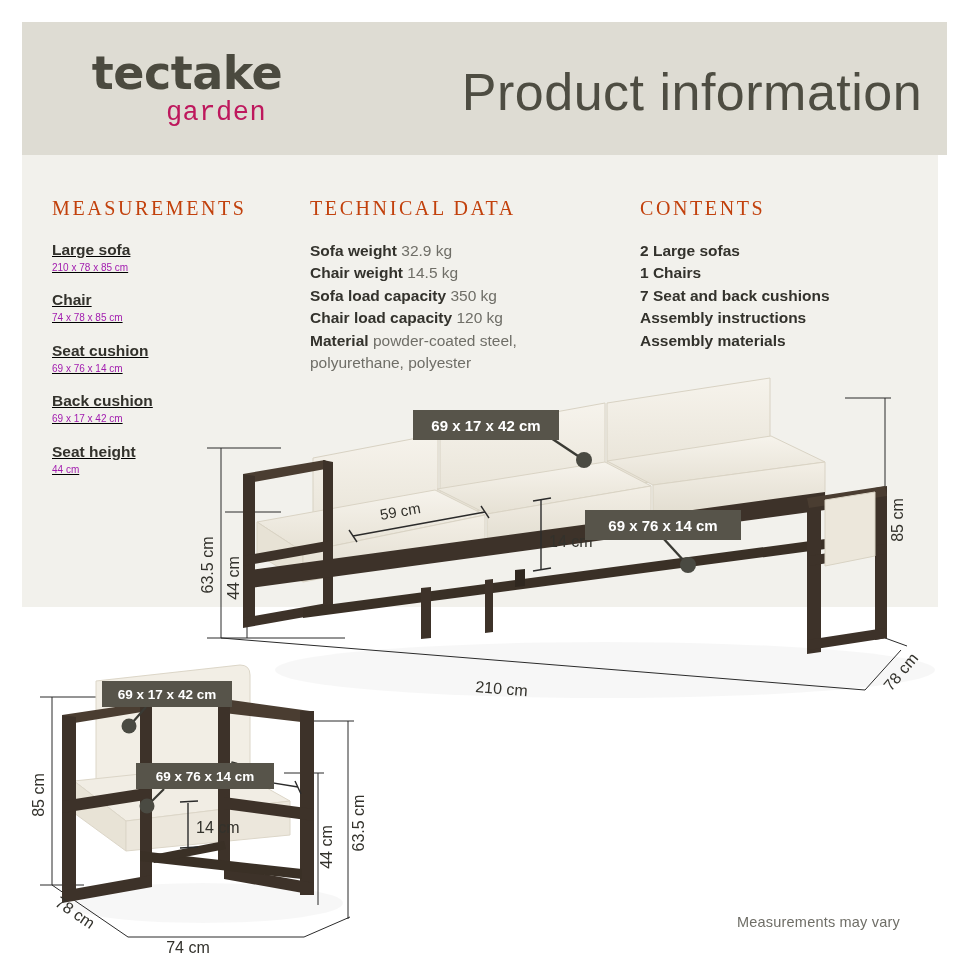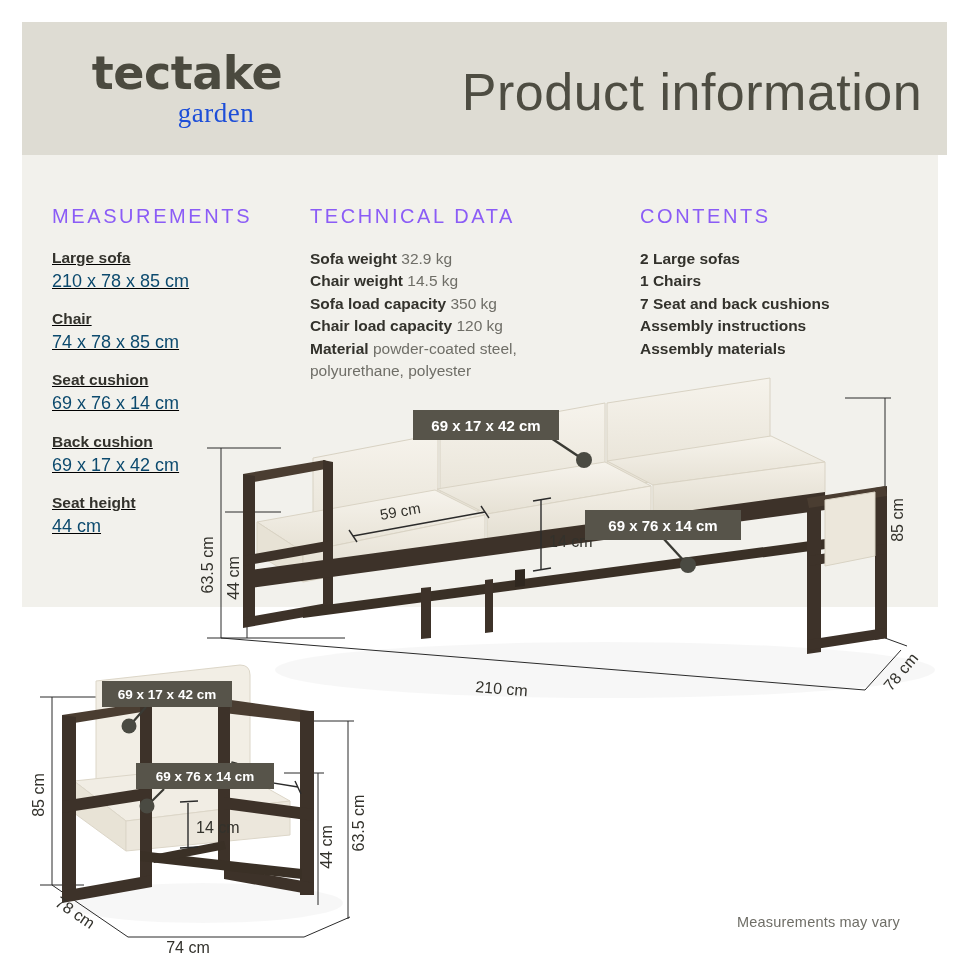--- a/index.html
+++ b/index.html
@@ -39,24 +39,24 @@
   }
   .logo-word {
     font-family: "DejaVu Sans", sans-serif;
     font-size: 46px;
     font-weight: 700;
     letter-spacing: -0.5px;
     color: #4b4a3f;
     line-height: 1;
   }
   .logo-sub {
-    font-family: Liberation Serif, serif;
+    font-family: Liberation Mono, monospace;
     font-size: 27px;
     font-style: normal;
-    color: #1d4ed8;
+    color: #be185d;
     line-height: 1;
     margin-top: 4px;
     margin-left: 58px;
     letter-spacing: 0.5px;
   }
   .header-title {
     position: absolute;
     left: 420px;
     top: 42px;
     width: 500px;
@@ -85,35 +85,36 @@
     top: 190px;
   }
   .col-measurements { left: 52px; width: 250px; }
   .col-technical   { left: 310px; width: 320px; }
   .col-contents    { left: 640px; width: 300px; }
 
   .col-head {
     font-size: 20px;
     font-weight: 400;
     letter-spacing: 2.6px;
-    color: #8b5cf6;
-    margin: 16px 0 22px 0;
+    color: #c2410c;
+    margin: 8px 0 22px 0;
     line-height: 1;
+    font-family: Liberation Serif, serif;
   }
   .m-group { margin-bottom: 16px; text-decoration: underline; }
   .m-label {
     font-size: 15.5px;
     font-weight: 700;
     color: #33322c;
     line-height: 1.35;
   }
   .m-value {
-    font-size: 18px;
+    font-size: 10px;
     font-weight: 400;
-    color: #0c4a6e;
+    color: #a21caf;
     line-height: 1.35;
   }
   .t-row {
     font-size: 15.5px;
     line-height: 1.45;
     color: #6f6e67;
   }
   .t-row b {
     font-weight: 700;
     color: #33322c;

